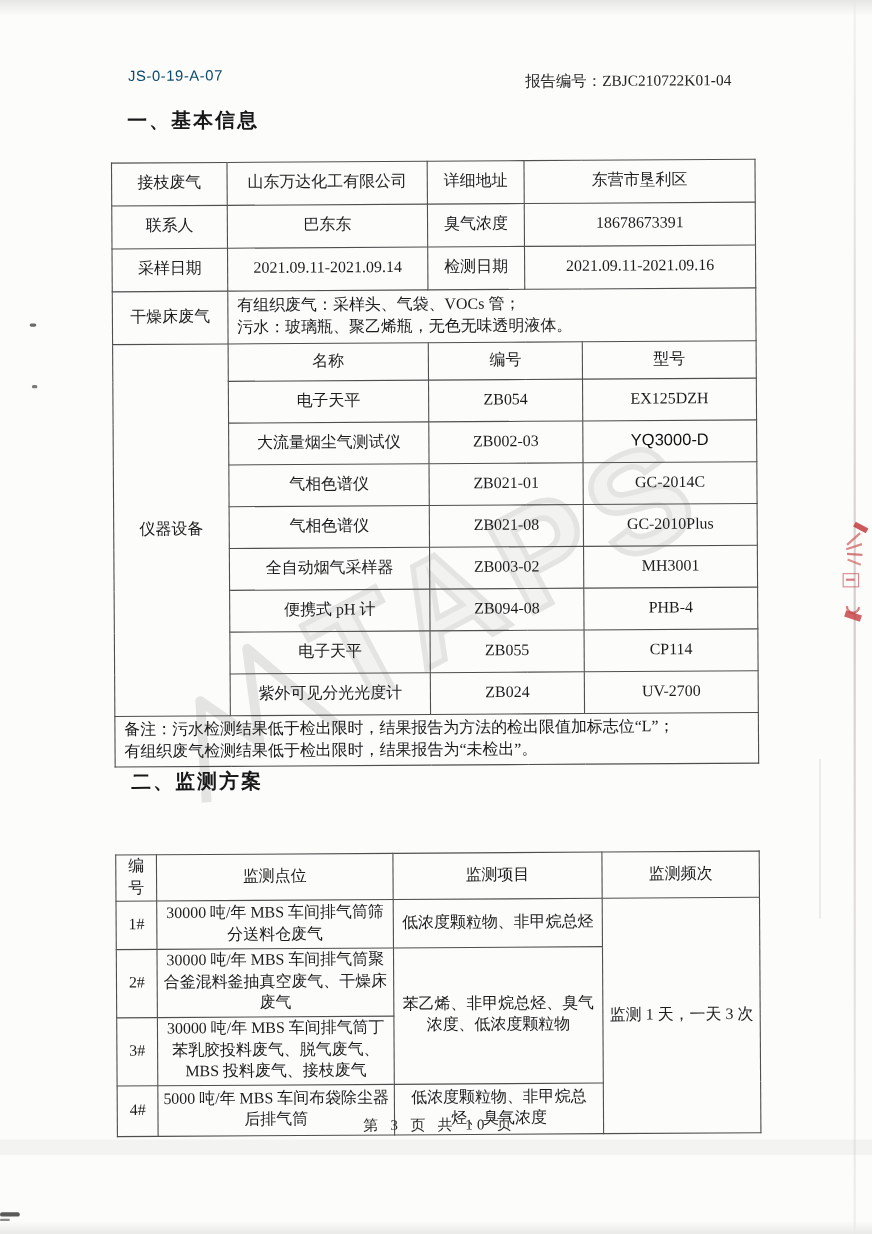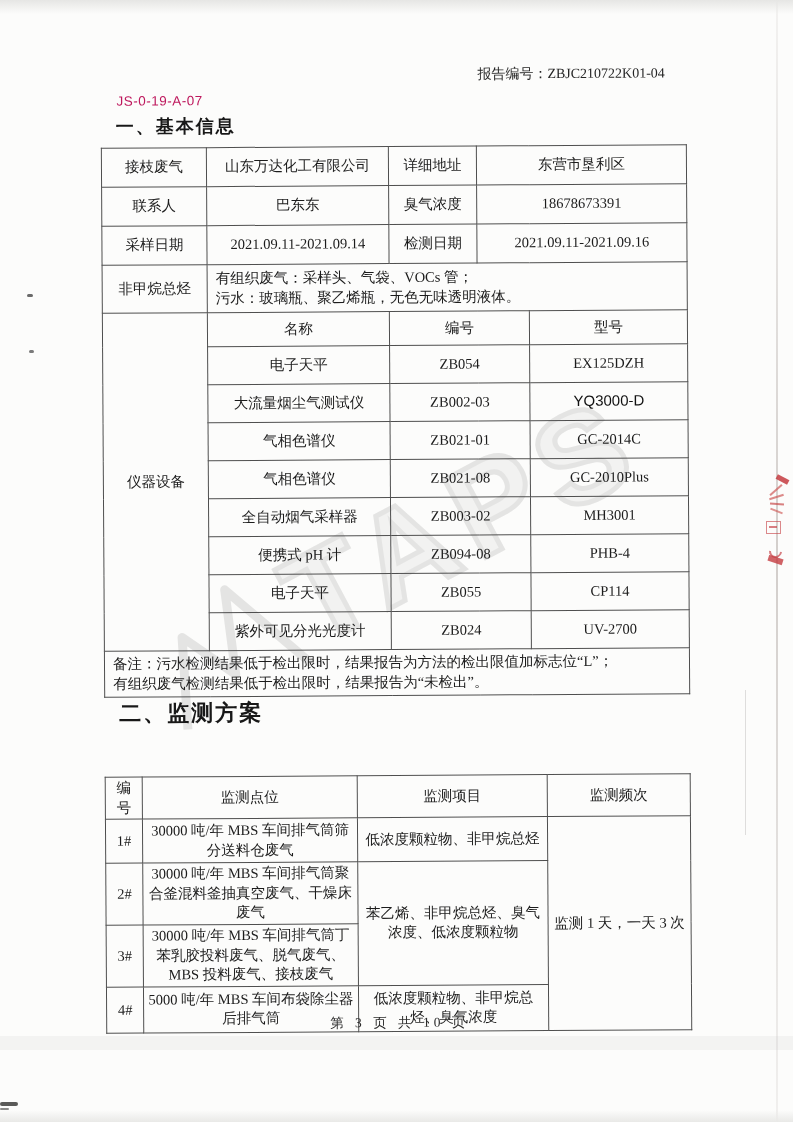--- a/index.html
+++ b/index.html
@@ -31,26 +31,26 @@
   .wm-rot{transform:rotate(-28deg);display:flex;align-items:center;gap:6px;opacity:0.75;}
   .wm-text{
     font-family:"Liberation Sans","DejaVu Sans",sans-serif;font-weight:bold;
     font-size:128px;letter-spacing:12px;line-height:1;
     color:#efefee;-webkit-text-stroke:5px #dddddc;}
 
   .sheet{position:absolute;left:0;top:0;width:793px;height:1122px;z-index:1;
     transform:rotate(-0.35deg);transform-origin:400px 500px;}
 
   .hdr-left{position:absolute;left:119px;top:60px;font-family:"Liberation Sans","DejaVu Sans",sans-serif;
-    font-size:13.5px;color:#be185d;letter-spacing:0.5px;margin-top:32px;}
+    font-size:13.5px;color:#0c4a6e;letter-spacing:0.5px;}
   .hdr-right{position:absolute;left:480px;top:66px;font-size:14px;color:#252525;}
-  .title1{position:absolute;left:118px;top:113px;margin:0;
+  .title1{position:absolute;left:118px;top:96px;margin:0;
     font-family:"Liberation Sans","DejaVu Sans",sans-serif;font-size:18px;font-weight:bold;color:#181818;letter-spacing:2px;}
   .title2{position:absolute;left:118px;top:697px;margin:0;
-    font-family:"Liberation Sans","DejaVu Sans",sans-serif;font-size:22px;font-weight:bold;color:#181818;letter-spacing:2px;}
+    font-family:"Liberation Sans","DejaVu Sans",sans-serif;font-size:18px;font-weight:bold;color:#181818;letter-spacing:2px;}
   .subtitle{position:absolute;left:108px;top:738px;font-size:17px;color:#1e1e1e;letter-spacing:3px;}
 
   table{border-collapse:collapse;table-layout:fixed;background:transparent;}
   td{border:1px solid #4f4f4f;text-align:center;vertical-align:middle;
     font-size:14.5px;color:#1c1c1c;padding:1px 4px;line-height:1.35;background:transparent;overflow:hidden;}
   .t1{position:absolute;left:103px;top:146px;width:585px;}
   .t2{position:absolute;left:103px;top:775px;width:585px;}
   tr.r-info{height:39px;}
   tr.r-state{height:48px;}
   tr.r-subhdr{height:34px;}
@@ -130,21 +130,21 @@
       <td>臭气浓度</td>
       <td colspan="2">18678673391</td>
     </tr>
     <tr class="r-info">
       <td>采样日期</td>
       <td>2021.09.11-2021.09.14</td>
       <td>检测日期</td>
       <td colspan="2">2021.09.11-2021.09.16</td>
     </tr>
     <tr class="r-state">
-      <td>非甲烷总烃</td>
+      <td>干燥床废气</td>
       <td colspan="4" class="left">
         <div>有组织废气：采样头、气袋、VOCs 管；</div>
         <div>污水：玻璃瓶、聚乙烯瓶，无色无味透明液体。</div>
       </td>
     </tr>
     <tr class="r-subhdr">
       <td rowspan="9">仪器设备</td>
       <td>名称</td>
       <td colspan="2">编号</td>
       <td>型号</td>

